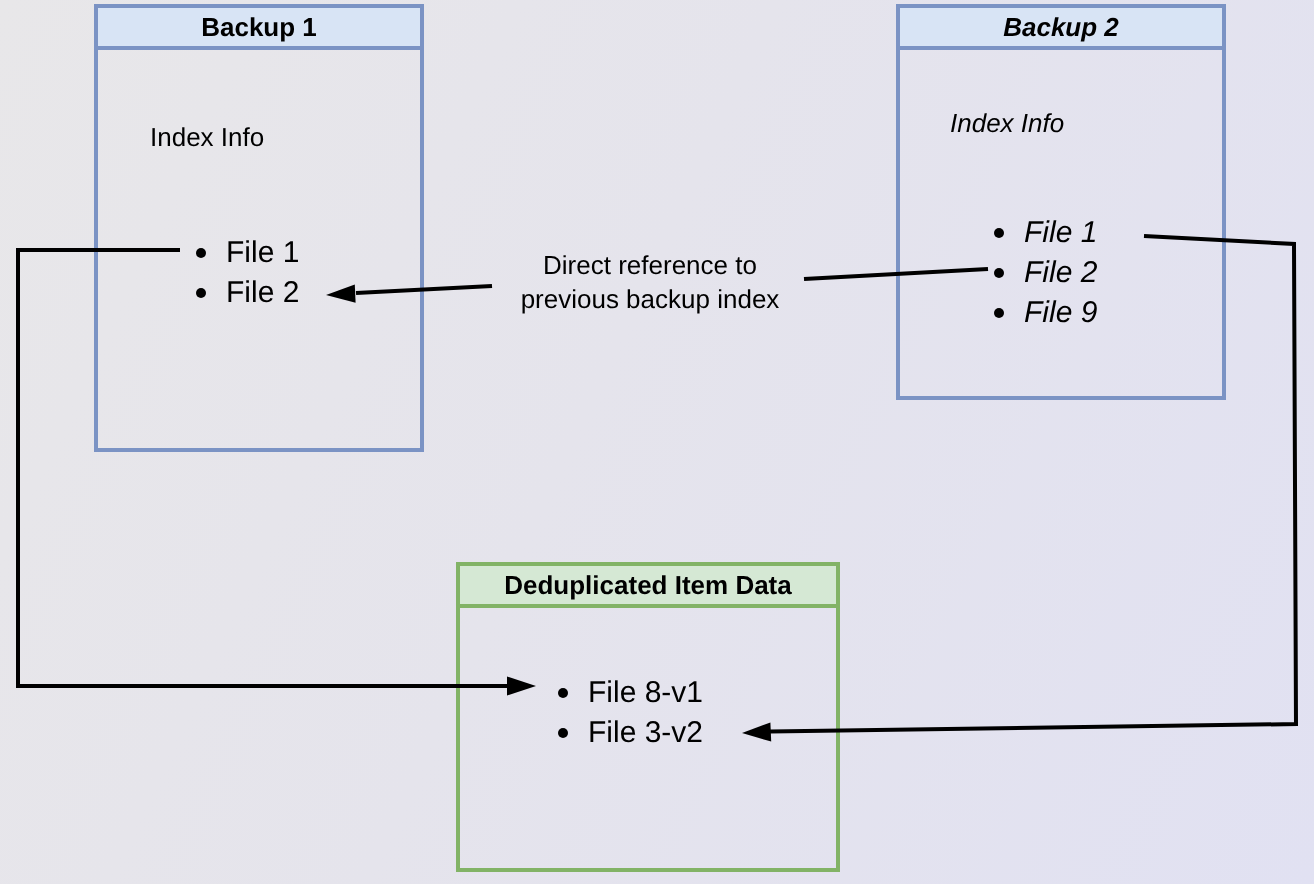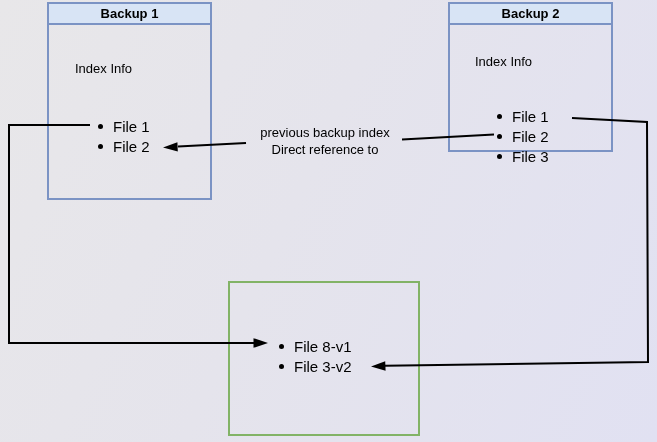--- a/index.html
+++ b/index.html
@@ -26,22 +26,22 @@
     background:var(--blue-header,#d8e4f5);
     display:flex; align-items:center; justify-content:center;
     font-size:13px; font-weight:bold; color:#000;
   }
   .node.green{ border-color:var(--green-border,#82b366); }
   .node.green .node-header{
     border-bottom-color:var(--green-border,#82b366);
     background:var(--green-header,#d5e8d4);
   }
 
-  .backup1{ left:47px; top:2px;  width:165px; height:198px; }
-  .backup2{ left:448px; top:2px; width:165px; height:150px; }
+  .backup1{ left:47px; top:2px;  width:165px; height:224px; }
+  .backup2{ left:448px; top:2px; width:165px; height:198px;font-style:italic; }
   .dedup  { left:228px; top:281px; width:192px; height:155px; }
 
   .subtitle{
     position:absolute;
     font-size:13px; line-height:16px; color:#000;
     white-space:nowrap;
   }
   .backup1 .subtitle{ left:26px; top:57px; }
   .backup2 .subtitle{ left:25px; top:50px; }
 
@@ -112,41 +112,44 @@
       <li>
           <span class="dot"></span>
           <span>File 1</span>
         </li>
       <li>
           <span class="dot"></span>
           <span>File 2</span>
         </li>
       <li>
           <span class="dot"></span>
-          <span>File 3</span>
+          <span>File 9</span>
         </li>
     </ul>
   </div>
 
   <div class="node green dedup">
+    <div class="node-header">
+      <span>Deduplicated Item Data</span>
+    </div>
     <ul class="file-list">
       <li>
           <span class="dot"></span>
           <span>File 8-v1</span>
         </li>
       <li>
           <span class="dot"></span>
           <span>File 3-v2</span>
         </li>
     </ul>
   </div>
 
   <div class="edge-label">
+    <div>Direct reference to</div>
     <div>previous backup index</div>
-    <div>Direct reference to</div>
   </div>
 
   <svg class="arrows" viewBox="0 0 657 442">
 
     <g>
       <path class="stroke" d="M494,134.5 L402,139.5"></path>
       <path class="stroke" d="M246,143 L178,146.5"></path>
       <polygon class="head" points="163,147.5 177.4,142.2 177.8,151.4"></polygon>
     </g>
 

